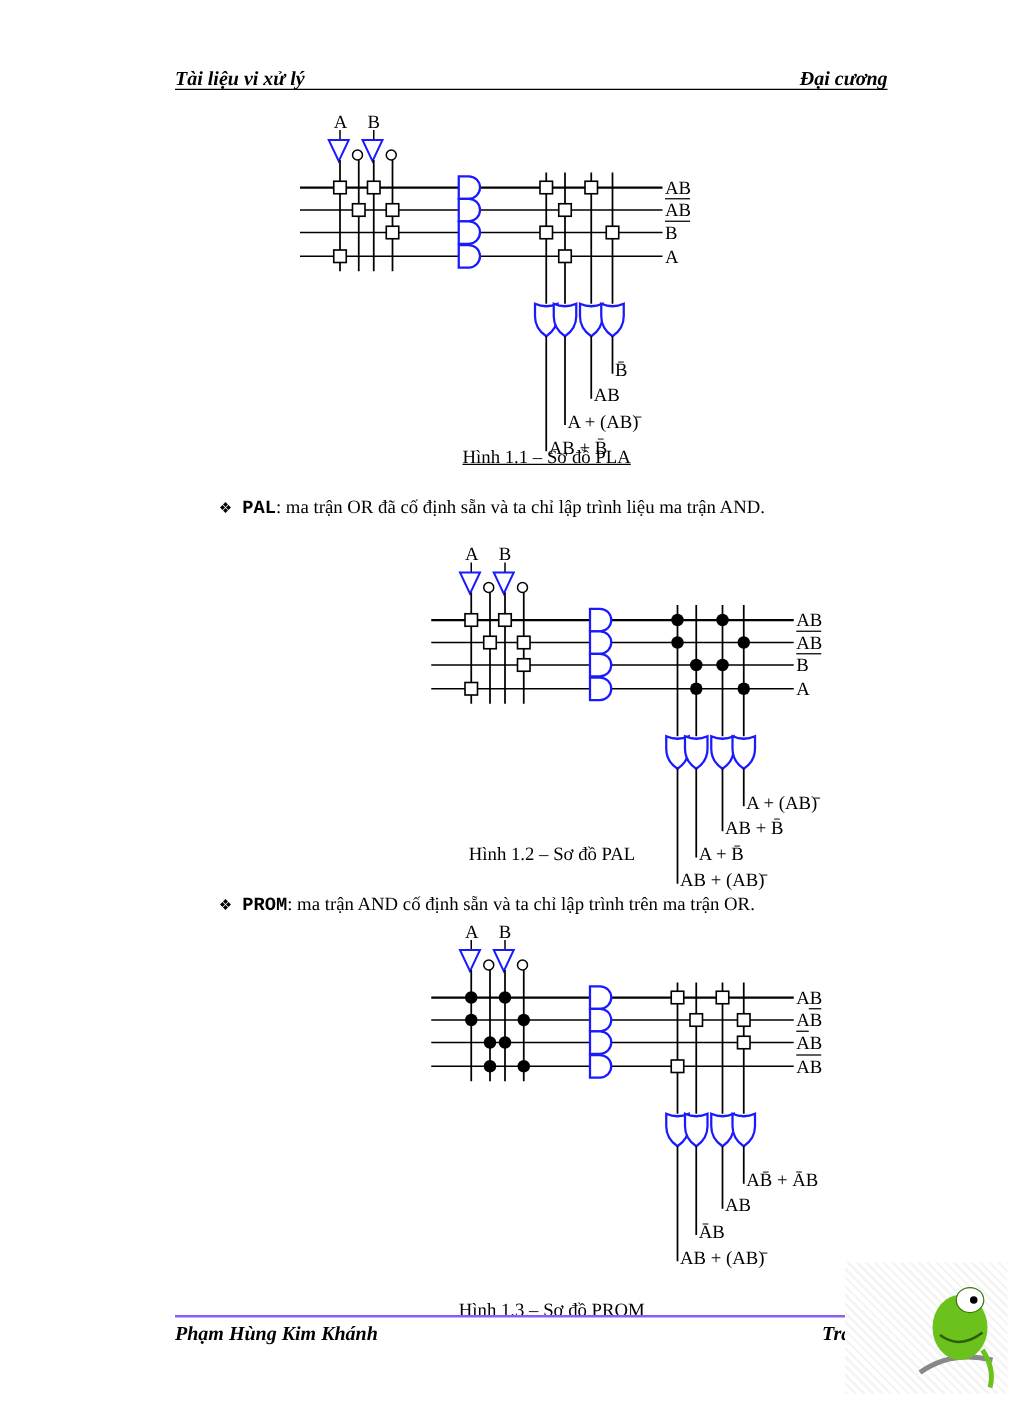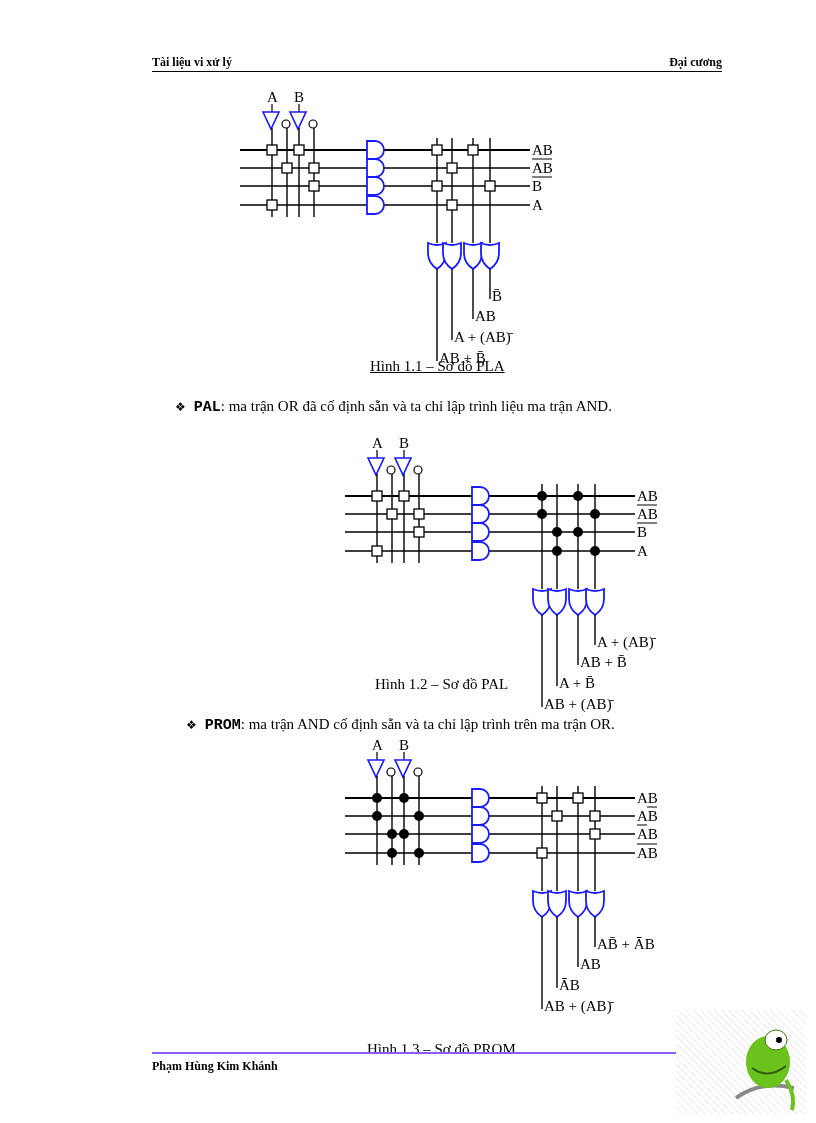--- a/index.html
+++ b/index.html
@@ -1,18 +1,18 @@
 <!DOCTYPE html>
 <html><head>
 <meta charset="utf-8">
 <style>
   html, body { margin:0; padding:0; background:#fff; }
   body { width:816px; height:1123px; position:relative; overflow:hidden;
          font-family:"Liberation Serif", "DejaVu Serif", serif; color:#000; }
-  .hdr, .ftr { position:absolute; left:152px; width:570px; font-weight:bold; font-size:12px; }
+  .hdr, .ftr { position:absolute; left:140px; width:570px; font-style:italic; font-weight:bold; font-size:16px; }
   .hdr { top:55px; height:16px; border-bottom:1px solid #000; }
   .ftr { top:1052px; border-top:2px solid #8b5cf6; padding-top:5px; }
   .hdr .l, .ftr .l { position:absolute; left:0; }
   .hdr .r, .ftr .r { position:absolute; right:0; }
   .hdr .l, .hdr .r { top:0; }
   .ftr .l, .ftr .r { top:5px; }
   .bullet { position:absolute; font-size:15px; white-space:nowrap; }
   .bullet .mk { font-size:12px; margin-right:8px; }
   .bullet b { font-weight:bold;font-family:Liberation Mono, monospace; }
   .caption { position:absolute; font-size:15px; white-space:nowrap; }
@@ -206,21 +206,21 @@
   </svg>
 
 <div class="caption" style="left:370px;top:358px;text-decoration:underline;">Hình 1.1 – Sơ đồ PLA</div>
 
 <div class="bullet" style="left:175px;top:398px;">
   <span class="mk">❖</span><b>PAL</b><span>: ma trận OR đã cố định sẵn và ta chỉ lập trình liệu ma trận AND.</span>
 </div>
 
 <div class="caption" style="left:375px;top:676px;">Hình 1.2 – Sơ đồ PAL</div>
 
-<div class="bullet" style="left:186px;top:716px;">
+<div class="bullet" style="left:175px;top:716px;">
   <span class="mk">❖</span><b>PROM</b><span>: ma trận AND cố định sẵn và ta chỉ lập trình trên ma trận OR.</span>
 </div>
 
 <div class="caption" style="left:367px;top:994px;margin-top:47px;">Hình 1.3 – Sơ đồ PROM</div>
 
 <div class="ftr">
   <span class="l">Phạm Hùng Kim Khánh</span>
   <span class="r">Trang 9</span>
 </div>
 

